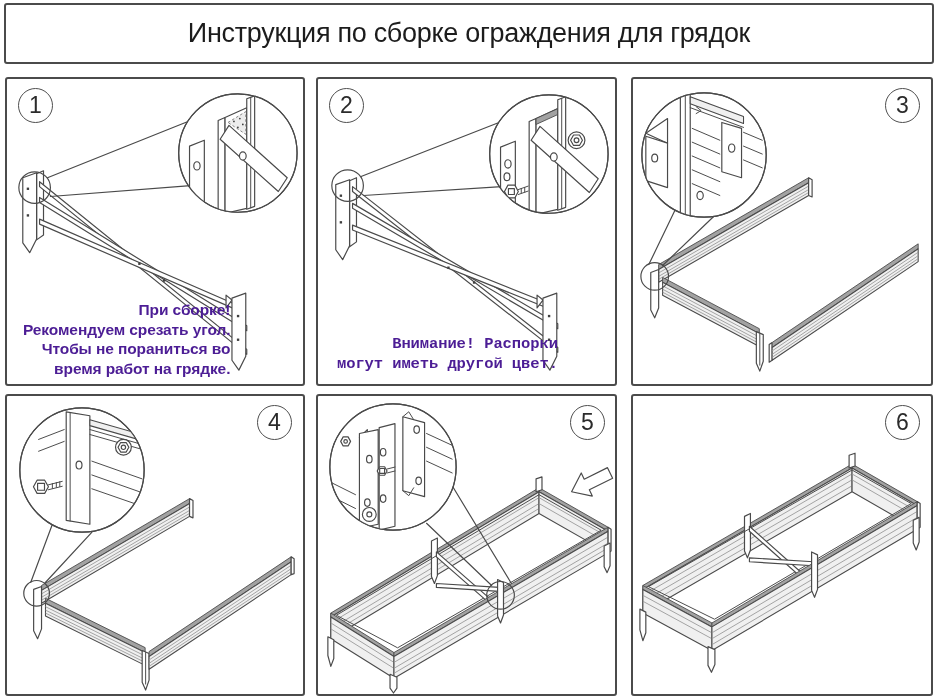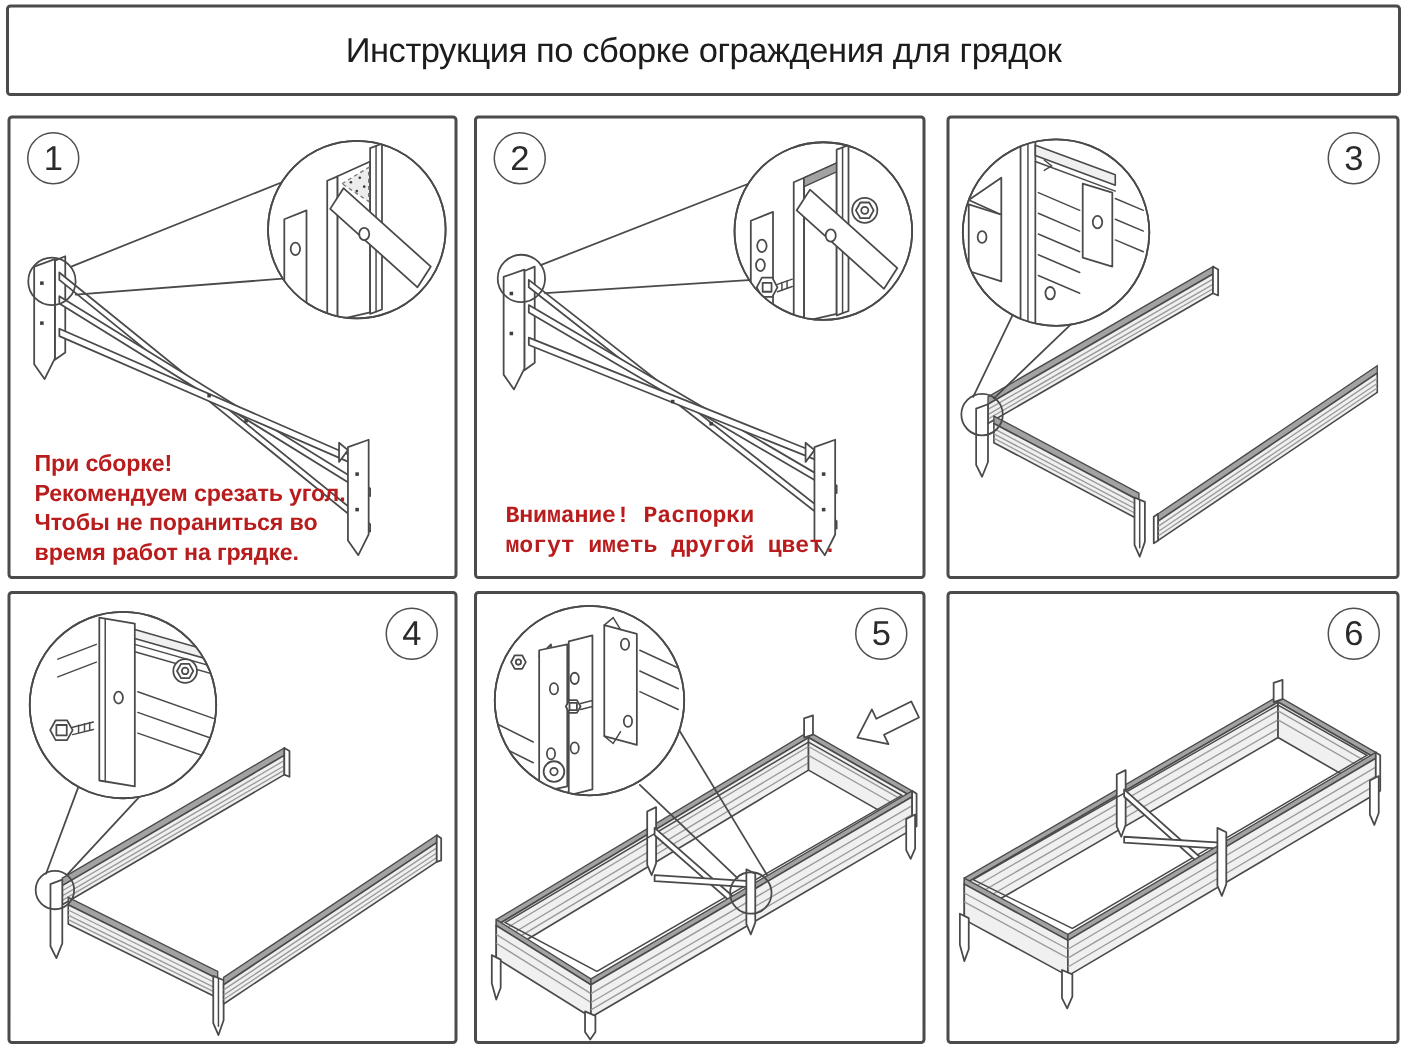--- a/index.html
+++ b/index.html
@@ -6,35 +6,35 @@
   body{
     width:938px;height:699px;position:relative;overflow:hidden;
     font-family:"Liberation Sans","DejaVu Sans",sans-serif;color:#1b1b1b;
   }
   .title-box{
     position:absolute;left:4px;top:3px;width:930px;height:61px;
     border:2px solid #4b4b4b;border-radius:3px;background:#fff;
     box-sizing:border-box;display:flex;align-items:center;justify-content:center;
   }
   .title-box h1{
-    margin:0;font-size:23px;font-weight:500;letter-spacing:-0.3px;color:#1c1c1c;
+    margin:0;font-size:27px;font-weight:500;letter-spacing:-0.3px;color:#1c1c1c;
   }
   .panel{
     position:absolute;border:2px solid #4b4b4b;border-radius:3px;background:#fff;
     box-sizing:border-box;
   }
   .panel svg{position:absolute;left:0;top:0;width:100%;height:100%;}
   .badge{
     position:absolute;width:35px;height:35px;border:1.6px solid #4f4f4f;border-radius:50%;
     box-sizing:border-box;display:flex;align-items:center;justify-content:center;
     font-size:23px;font-weight:400;color:#2b2b2b;background:#fff;z-index:3;
   }
   .note{
     position:absolute;font-size:15.5px;line-height:19.5px;font-weight:600;
-    color:#b91c1c;white-space:pre-line;z-index:3;letter-spacing:-0.1px;
+    color:#4c1d95;white-space:pre-line;z-index:3;letter-spacing:-0.1px;text-align:right;
   }
   
   svg .ln{fill:none;stroke:#4a4a4a;stroke-width:1.2;stroke-linejoin:round;stroke-linecap:round}
   svg .t1{fill:none;stroke:#4a4a4a;stroke-width:1;stroke-linecap:round}
   svg .th{fill:none;stroke:#9a9a9a;stroke-width:0.9}
   svg .wh{fill:#ffffff;stroke:#4a4a4a;stroke-width:1.2;stroke-linejoin:round}
   svg .gr{fill:#f0f0f0;stroke:#4a4a4a;stroke-width:1.1;stroke-linejoin:round}
   svg .dk{fill:#a2a2a2;stroke:#4a4a4a;stroke-width:0.9}
   svg .dt{fill:#3f3f3f;stroke:none}
   svg .dsh{fill:#ececec;stroke:#777;stroke-width:0.9;stroke-dasharray:2.6 2.2}

